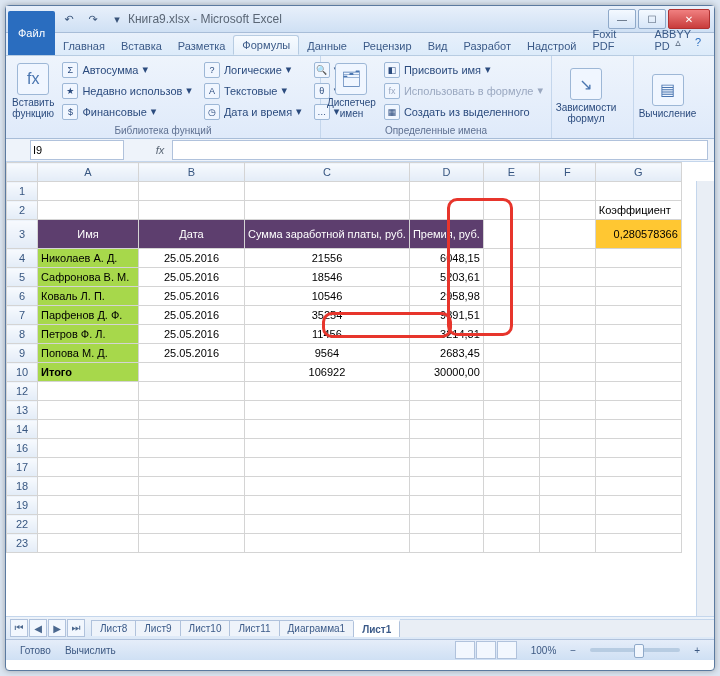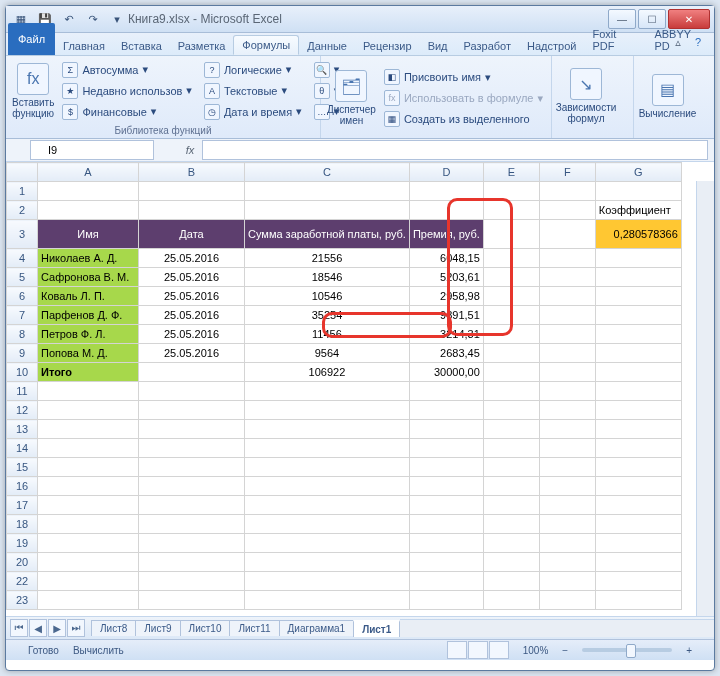--- a/index.html
+++ b/index.html
@@ -6,33 +6,33 @@
 .window{background:#fff;border:1px solid #5b7aa0;height:664px;margin:5px;border-radius:4px;box-shadow:0 0 6px rgba(0,0,0,.3)}
 .titlebar{height:26px;background:linear-gradient(#e8f0fb,#cfe0f4);display:flex;align-items:center;padding:0 4px;border-bottom:1px solid #a8bdd8}
 .tb-left{display:flex;gap:2px;align-items:center}
 .titlebar .title{flex:1;text-align:left;color:#5a6675;font-size:12px}
 .win-btns{display:flex}
 .win-btn{width:26px;height:18px;margin-left:2px;border:1px solid #8fa9c9;background:linear-gradient(#f4f9ff,#d7e6f8);border-radius:2px;display:flex;align-items:center;justify-content:center;font-size:10px;color:#4a5a70}
 .win-btn.close{background:linear-gradient(#f08080,#c83c3c);color:#fff;border-color:#b03030;width:40px}
 .qat-btn{width:20px;height:20px;border:1px solid transparent;border-radius:2px;display:flex;align-items:center;justify-content:center;color:#39547a;font-size:11px}
 .ribbon-tabs{height:22px;background:linear-gradient(#e8f0fb,#dcebfa);display:flex;align-items:flex-end;padding-left:2px;border-bottom:1px solid #b7cce2}
 .rtab{padding:3px 8px;color:#3b5a88;cursor:pointer}
-.rtab.file{background:#2a6dbf;color:#fff;border-radius:2px 2px 0 0;padding:10px 10px}
+.rtab.file{background:#2a6dbf;color:#fff;border-radius:2px 2px 0 0;padding:16px 10px}
 .rtab.active{background:linear-gradient(#f7fbff,#e8f1fb);border:1px solid #b7cce2;border-bottom:1px solid #e8f1fb;border-radius:3px 3px 0 0}
 .ribbon{height:82px;background:linear-gradient(#eef4fc,#dfeafa);border-bottom:1px solid #a8bdd8;display:flex}
 .rgroup{border-right:1px solid #c4d6ec;padding:2px 6px 0;display:flex;flex-direction:column;justify-content:space-between}
 .rgroup .lbl{text-align:center;color:#5e7091;font-size:10px;padding:2px 0}
 .rgroup .body{flex:1;display:flex;align-items:center;gap:4px}
 .big-btn{display:flex;flex-direction:column;align-items:center;justify-content:center;width:56px;height:60px;text-align:center;color:#2b4b7e;font-size:10px;gap:2px}
 .big-ico{width:30px;height:30px;border:1px solid #9db7d6;background:#f0f6ff;border-radius:3px;display:flex;align-items:center;justify-content:center;font-size:16px;color:#4975b0}
 .small-row{display:flex;flex-direction:column;gap:1px}
 .small-btn{display:flex;align-items:center;gap:4px;height:20px;color:#2b4b7e;padding:0 4px;white-space:nowrap}
 .sm-ico{width:14px;height:14px;background:#f0f6ff;border:1px solid #9db7d6;border-radius:2px;display:inline-flex;align-items:center;justify-content:center;font-size:9px}
 .formula-bar{height:22px;background:#eef3fa;border-bottom:1px solid #c4d6ec;display:flex;align-items:center}
-.name-box{width:88px;height:18px;border:1px solid #b0c2dc;background:#fff;margin-left:24px;padding:0 17px;display:flex;align-items:center;font-size:11px}
+.name-box{width:88px;height:18px;border:1px solid #b0c2dc;background:#fff;margin-left:24px;padding:0 2px;display:flex;align-items:center;font-size:11px}
 .fx{width:16px;text-align:center;font-style:italic;color:#5a6675;margin-left:28px}
 .fbar{flex:1;height:18px;border:1px solid #b0c2dc;background:#fff;margin:0 6px 0 4px}
 .grid-area{position:relative;height:454px;overflow:hidden;background:#fff}
 table.grid{border-collapse:collapse;table-layout:fixed}
 .grid td,.grid th{border:1px solid #d4d4d4;height:17px;padding:0 3px;font-size:11px;white-space:nowrap;overflow:hidden}
 .grid th{background:linear-gradient(#f7fafe,#e3ecf7);color:#375681;font-weight:normal;text-align:center;height:18px}
 .grid th.rowh{width:24px}
 .col-A{width:101px}.col-B{width:106px}.col-C{width:122px}.col-D{width:56px}.col-E{width:56px}.col-F{width:56px}.col-G{width:86px}
 .hdr-cell{background:#5d3e6e;color:#fff;text-align:center;font-size:10px;line-height:1.1;padding:2px}
 .row3 .hdr-cell{height:28px;vertical-align:middle}
@@ -42,21 +42,21 @@
 .right{text-align:right}
 .bold{font-weight:normal}
 .coef-lbl{text-align:left}
 .coef-val{background:#ffc732;text-align:right}
 .highlight-d{position:absolute;left:441px;top:36px;width:60px;height:132px;border:3px solid #e7352c;border-radius:10px;pointer-events:none}
 .highlight-c{position:absolute;left:316px;top:150px;width:124px;height:20px;border:3px solid #e7352c;border-radius:10px;pointer-events:none}
 .sheet-tabs{height:22px;background:linear-gradient(#eef3fa,#dce8f7);border-top:1px solid #c4d6ec;display:flex;align-items:center;padding-left:4px;gap:0;font-size:10px}
 .nav-btn{width:16px;height:16px;border:1px solid #b0c2dc;background:#f2f7fe;display:flex;align-items:center;justify-content:center;color:#4b688f;margin-right:1px}
 .stab{padding:2px 8px;border:1px solid #b0c2dc;border-bottom:none;background:#eef3fa;color:#3b5a88;margin-left:-1px}
 .stab.active{background:#fff;font-weight:bold;border-top:2px solid #fff}
-.status-bar{height:20px;background:linear-gradient(#e5edf9,#cfe0f4);border-top:1px solid #b0c2dc;display:flex;align-items:center;padding:0 22px;color:#3c5882;font-size:10px;gap:14px}
+.status-bar{height:20px;background:linear-gradient(#e5edf9,#cfe0f4);border-top:1px solid #b0c2dc;display:flex;align-items:center;padding:0 14px;color:#3c5882;font-size:10px;gap:14px}
 .status-bar .spacer{flex:1}
 .zoom-slider{width:90px;height:4px;background:#b7cce2;position:relative;border-radius:2px}
 .zoom-slider .thumb{position:absolute;left:44px;top:-4px;width:8px;height:12px;background:#f2f7fe;border:1px solid #8fa9c9;border-radius:2px}
 .view-btns{display:flex;gap:1px}
 .vbtn{width:18px;height:16px;border:1px solid #b0c2dc;background:#f2f7fe}
 .help-row{position:absolute;right:8px;top:3px;display:flex;gap:4px;font-size:11px;color:#4a5a70}
 .help-row span{width:16px;text-align:center}
 .scrollbar-v{width:17px;background:#e9eef5;border-left:1px solid #c4d6ec;position:absolute;right:0;top:19px;bottom:0}
 .scrollbar-h-ct{height:17px;background:#e9eef5;border-top:1px solid #c4d6ec}
 </style>
@@ -132,20 +132,21 @@
         </div>
         <div class="small-row">
           <div class="small-btn"><span class="sm-ico">◧</span><span>Присвоить имя</span> ▾</div>
           <div class="small-btn" style="color:#9aa8c0"><span class="sm-ico">fx</span><span>Использовать в формуле</span> ▾</div>
           <div class="small-btn">
               <span class="sm-ico">▦</span>
               <span>Создать из выделенного</span>
             </div>
         </div>
       </div>
+      <div class="lbl">Определенные имена</div>
     </div>
     <div class="rgroup" style="width:72px">
       <div class="body">
           <div class="big-btn">
             <div class="big-ico">↘</div>
             <span>Зависимости формул</span>
           </div>
         </div>
       <div class="lbl"></div>
     </div>
@@ -283,30 +284,20 @@
             <th>10</th>
             <td class="itogo">Итого</td>
             <td></td>
             <td class="center bold">106922</td>
             <td class="right bold">30000,00</td>
             <td></td>
             <td></td>
             <td></td>
           </tr>
       <tr>
-            <th>11</th>
-            <td></td>
-            <td></td>
-            <td></td>
-            <td></td>
-            <td></td>
-            <td></td>
-            <td></td>
-          </tr>
-      <tr>
             <th>12</th>
             <td></td>
             <td></td>
             <td></td>
             <td></td>
             <td></td>
             <td></td>
             <td></td>
           </tr>
       <tr>
@@ -323,30 +314,20 @@
             <th>14</th>
             <td></td>
             <td></td>
             <td></td>
             <td></td>
             <td></td>
             <td></td>
             <td></td>
           </tr>
       <tr>
-            <th>15</th>
-            <td></td>
-            <td></td>
-            <td></td>
-            <td></td>
-            <td></td>
-            <td></td>
-            <td></td>
-          </tr>
-      <tr>
             <th>16</th>
             <td></td>
             <td></td>
             <td></td>
             <td></td>
             <td></td>
             <td></td>
             <td></td>
           </tr>
       <tr>
@@ -364,30 +345,20 @@
             <td></td>
             <td></td>
             <td></td>
             <td></td>
             <td></td>
             <td></td>
             <td></td>
           </tr>
       <tr>
             <th>19</th>
-            <td></td>
-            <td></td>
-            <td></td>
-            <td></td>
-            <td></td>
-            <td></td>
-            <td></td>
-          </tr>
-      <tr>
-            <th>20</th>
             <td></td>
             <td></td>
             <td></td>
             <td></td>
             <td></td>
             <td></td>
             <td></td>
           </tr>
       <tr>
             <th>22</th>

